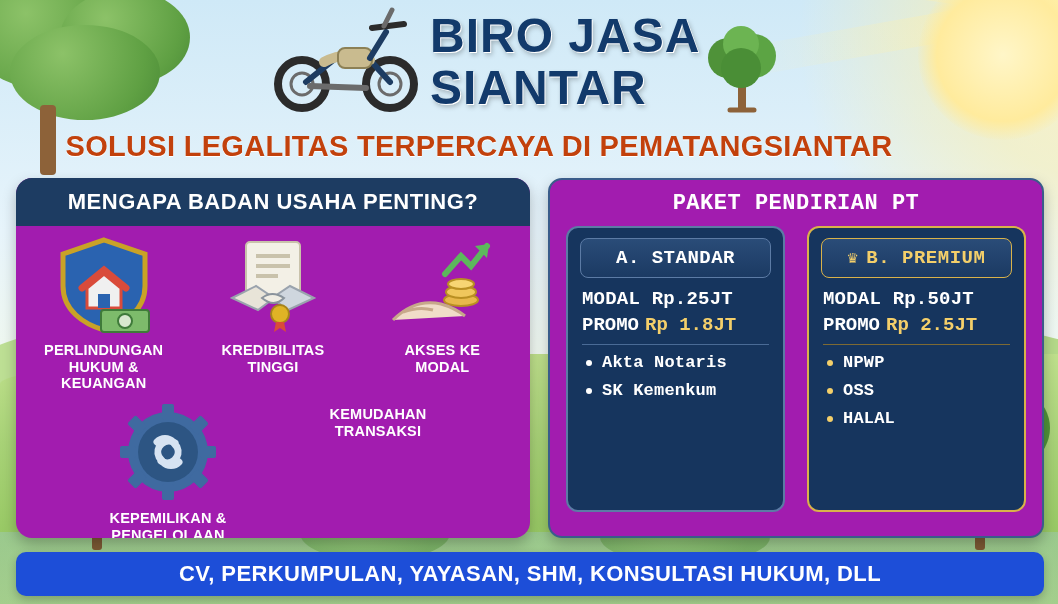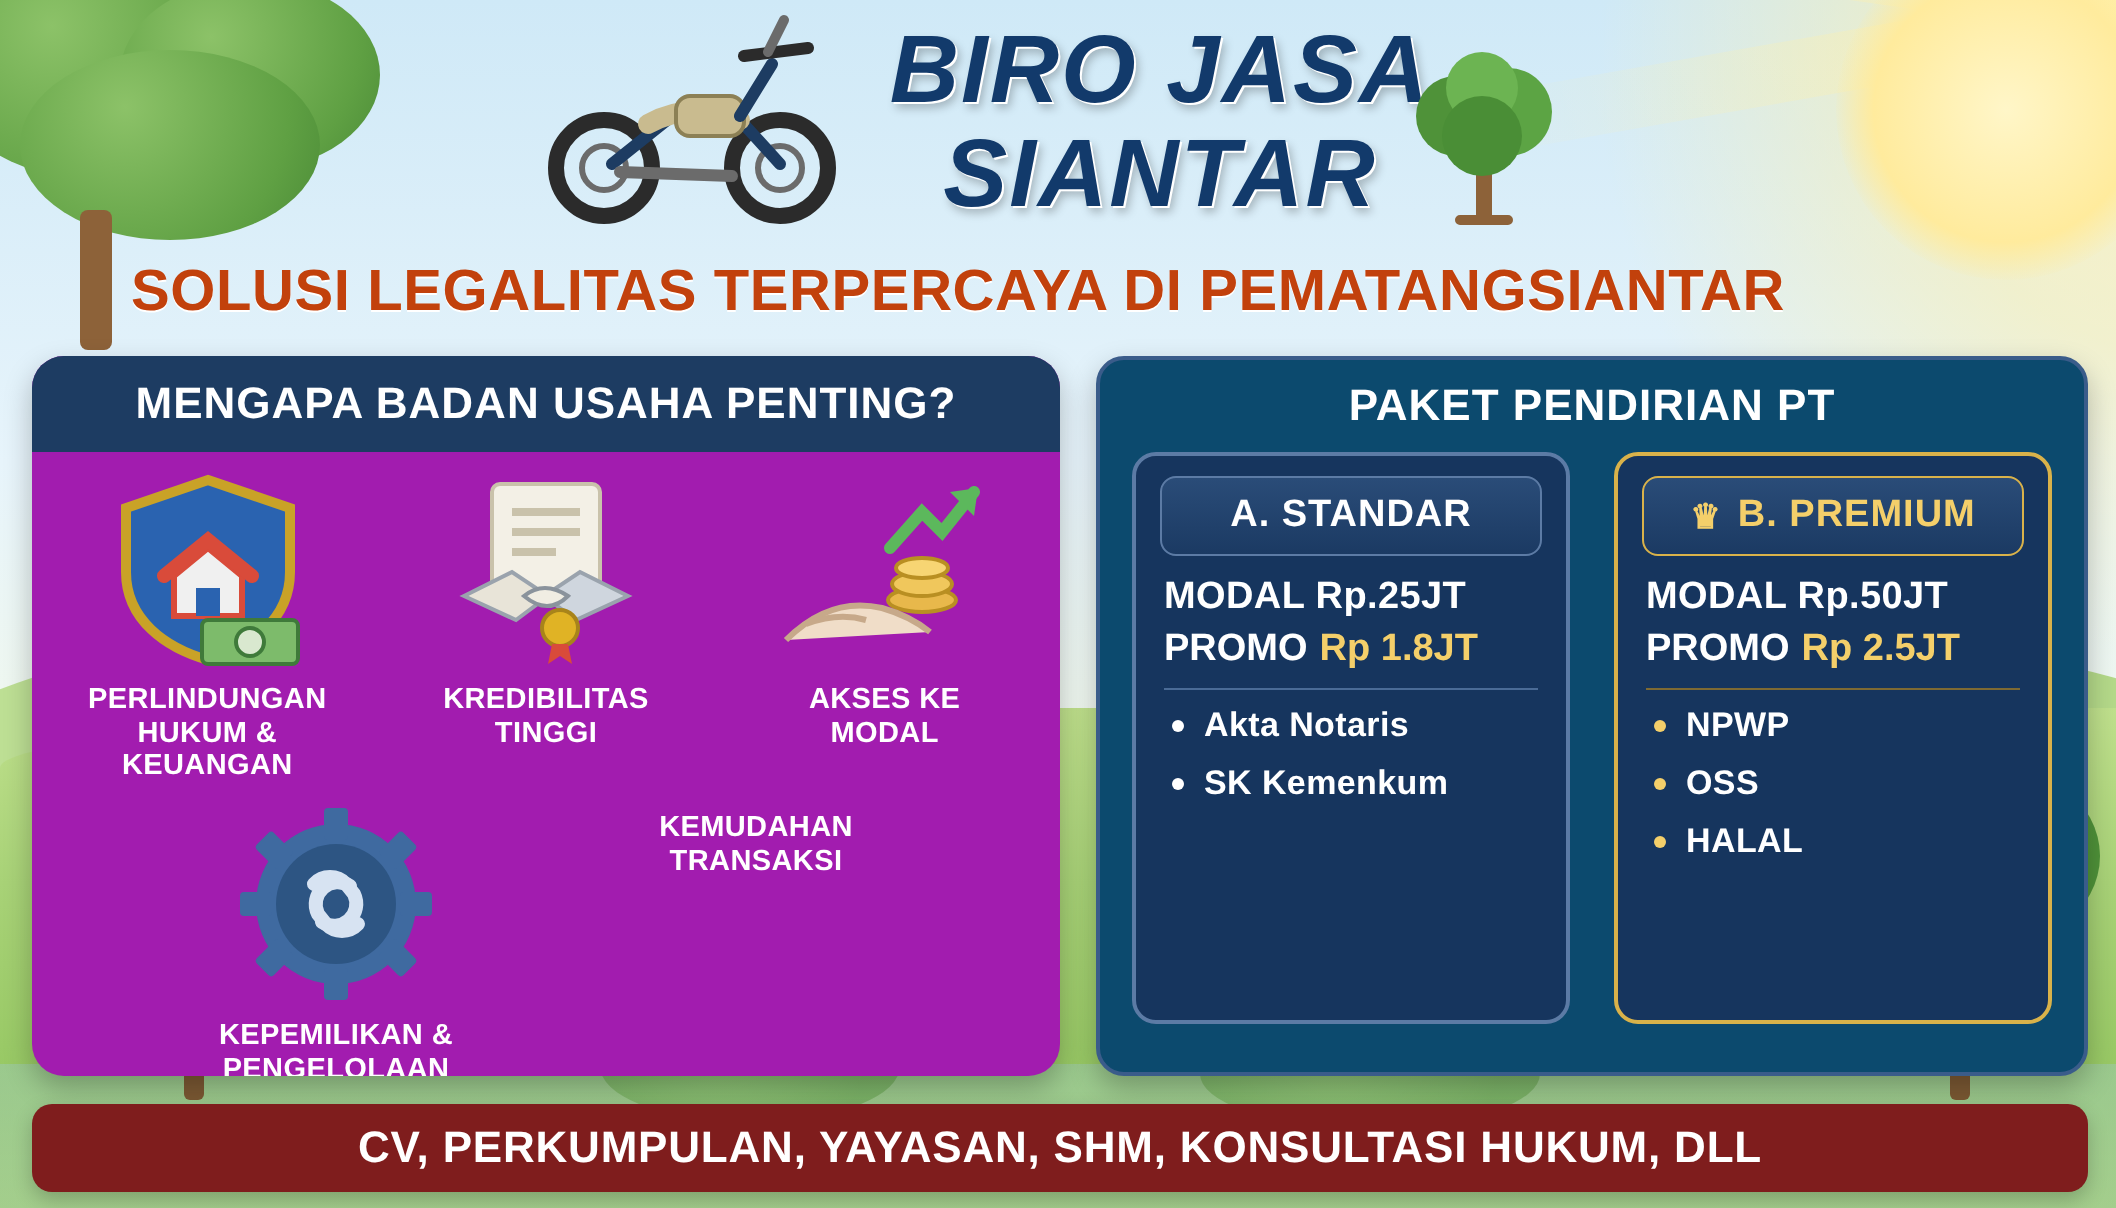--- a/index.html
+++ b/index.html
@@ -73,26 +73,25 @@
 
   
   #header {
     position:absolute; left:0; top:0; width:1058px; height:120px;
   }
   .title-wrap {
     position:absolute; left:430px; top:12px; width:300px;
     text-align:left;
   }
   .brand-line1, .brand-line2 {
-    font-weight:bold; font-style:italic;
+    font-weight:bold; 
     color:#123a6b;
     letter-spacing:1px;
     line-height:1;
     text-shadow:1px 1px 0 #ffffff, 2px 3px 5px rgba(0,0,0,.25);
-    text-align:center;
   }
   .brand-line1 { font-size:48px; }
   .brand-line2 { font-size:48px; margin-top:4px; }
 
   .moto {
     position:absolute; left:266px; top:2px; width:160px; height:110px;
   }
 
   .headline {
     position:absolute; left:0; top:120px; width:958px; height:52px;
@@ -121,23 +120,24 @@
   .brow.r2 { margin-top:6px; gap:60px; }
   .bitem { width:150px; text-align:center; color:#ffffff; }
   .bitem .art { height:104px; display:flex; align-items:flex-end; justify-content:center; }
   .bitem .lbl {
     font-size:14.5px; font-weight:bold; line-height:1.15; margin-top:8px;
     letter-spacing:.2px;
   }
 
   #right-panel {
     position:absolute; left:548px; top:178px; width:496px; height:360px;
-    background:#0c4a6e; border:2px solid #3a5c8a; border-radius:14px;
+    background:#a21caf; border:2px solid #3a5c8a; border-radius:14px;
     box-shadow:0 6px 14px rgba(0,0,0,.25);
     overflow:hidden;
+    font-family:Liberation Mono, monospace;
   }
   #right-panel .panel-head {
     height:46px; display:flex; align-items:center; justify-content:center;
     color:#ffffff; font-size:22px; font-weight:bold; letter-spacing:.5px;
   }
   .cards { display:flex; gap:22px; padding:0 16px; }
   .card {
     width:222px; height:286px;
     border-radius:12px; padding:10px 12px;
     position:relative;
@@ -186,21 +186,21 @@
   }
   ul.feats li:before {
     content:""; position:absolute; left:0; top:7px;
     width:6px; height:6px; border-radius:50%; background:#ffffff;
   }
   .card.premium ul.feats li:before { background:#f4cf6a; }
 
   
   #footer {
     position:absolute; left:16px; top:552px; width:1028px; height:44px;
-    background:#7f1d1d; border-radius:10px;
+    background:#1d4ed8; border-radius:10px;
     display:flex; align-items:center; justify-content:center;
     color:#ffffff; font-size:22px; font-weight:bold; letter-spacing:.4px;
     box-shadow:0 4px 10px rgba(0,0,0,.22);
   }
 </style>
 </head>
 <body>
 
 <div id="bg">
   <div class="sky"></div>

